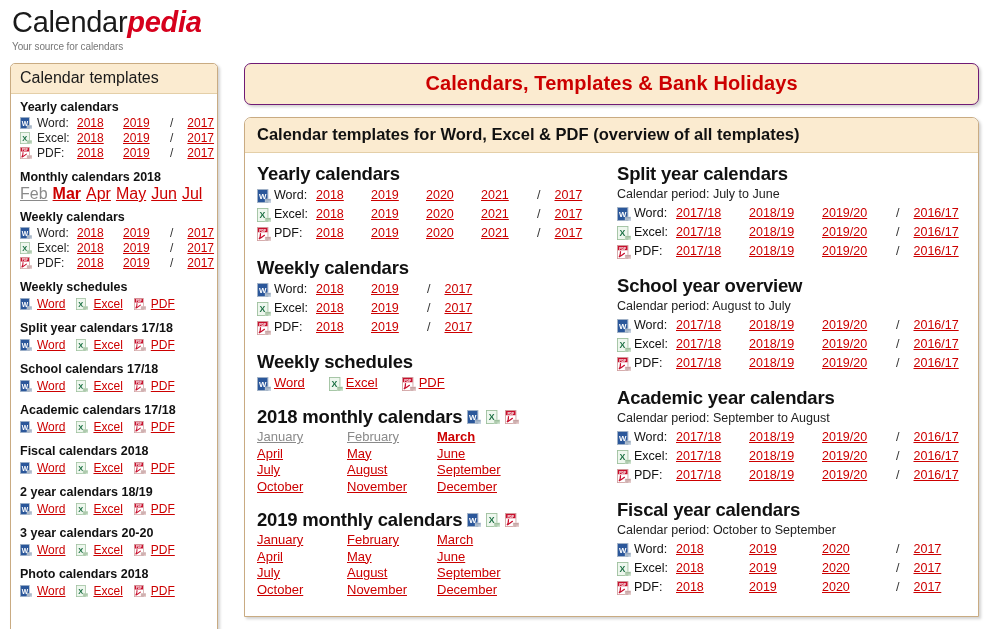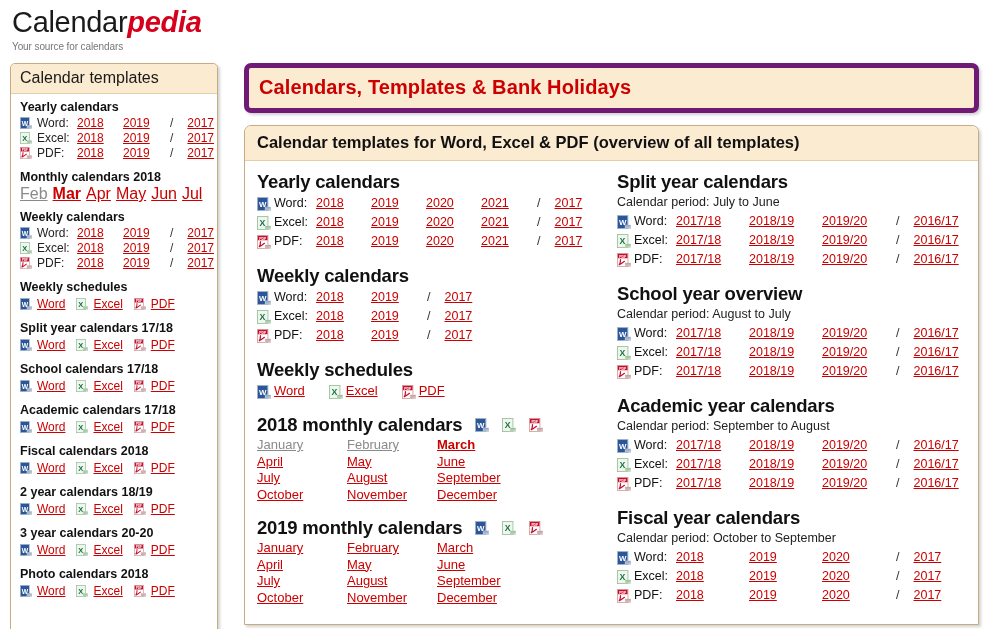--- a/index.html
+++ b/index.html
@@ -51,24 +51,24 @@
   .sep { color: #333; text-decoration: none; margin: 0 2px 0 1px; }
 
   
   .ico { display: inline-block; width: 13px; height: 13px; margin-right: 4px; flex: 0 0 auto; position: relative; vertical-align: -2px; }
   .ico svg { display:block; }
 
   
   .main { position: absolute; left: 244px; top: 63px; width: 735px; }
   .panel-bar {
     background: #fbebd0;
-    border: 5px solid #701a75;
+    border: 1px solid #701a75;
     border-radius: 7px;
     box-shadow: 2px 2px 3px rgba(0,0,0,0.18);
-    text-align: left;
+    text-align: center;
     padding: 8px 10px 9px 10px;
   }
   .panel-bar .t { font-size: 20px; font-weight: bold; color: #cc0000; letter-spacing: 0.1px; }
 
   .content-box {
     margin-top: 12px;
     background: #ffffff;
     border: 1px solid #c9ab82;
     border-radius: 7px 7px 0 0;
     box-shadow: 2px 2px 3px rgba(0,0,0,0.18);
@@ -87,21 +87,21 @@
   .col-r { flex: 1 1 auto; padding-left: 8px;}
 
   .sec { margin-bottom: 13px; }
   .sec h3 { margin: 0 0 1px 0; font-size: 18.5px; font-weight: bold; color: #111; line-height: 23px; letter-spacing: -0.2px; }
   .sec .period { font-size: 12.5px; color: #222; margin-bottom: 2px; line-height: 16px; }
   .fmt-row { display: flex; align-items: center; font-size: 12.5px; line-height: 19px; color: #111; white-space: nowrap; }
   .fmt-row .fmt-lbl { display: inline-block; width: 42px; }
   .yrs { display: flex; align-items: baseline; gap: 12px; }
   .yrs .y { display: inline-block; margin-right: 0; }
 
-  .sec h3.inline-icons { display: flex; align-items: center; gap: 13px; }
+  .sec h3.inline-icons { display: flex; align-items: center; gap: 5px; }
   .sec h3.inline-icons .ico { width: 14px; height: 14px; margin-right: 0; }
 
   .months { display: flex; flex-wrap: wrap; }
   .months .m { width: 90px; font-size: 13px; line-height: 16.5px; }
 
   .lnk-row { display: flex; align-items: center; font-size: 13px; line-height: 18px; }
   .lnk-row .lk { display: flex; align-items: center; margin-right: 24px; }
 </style>
 </head>
 <body>

